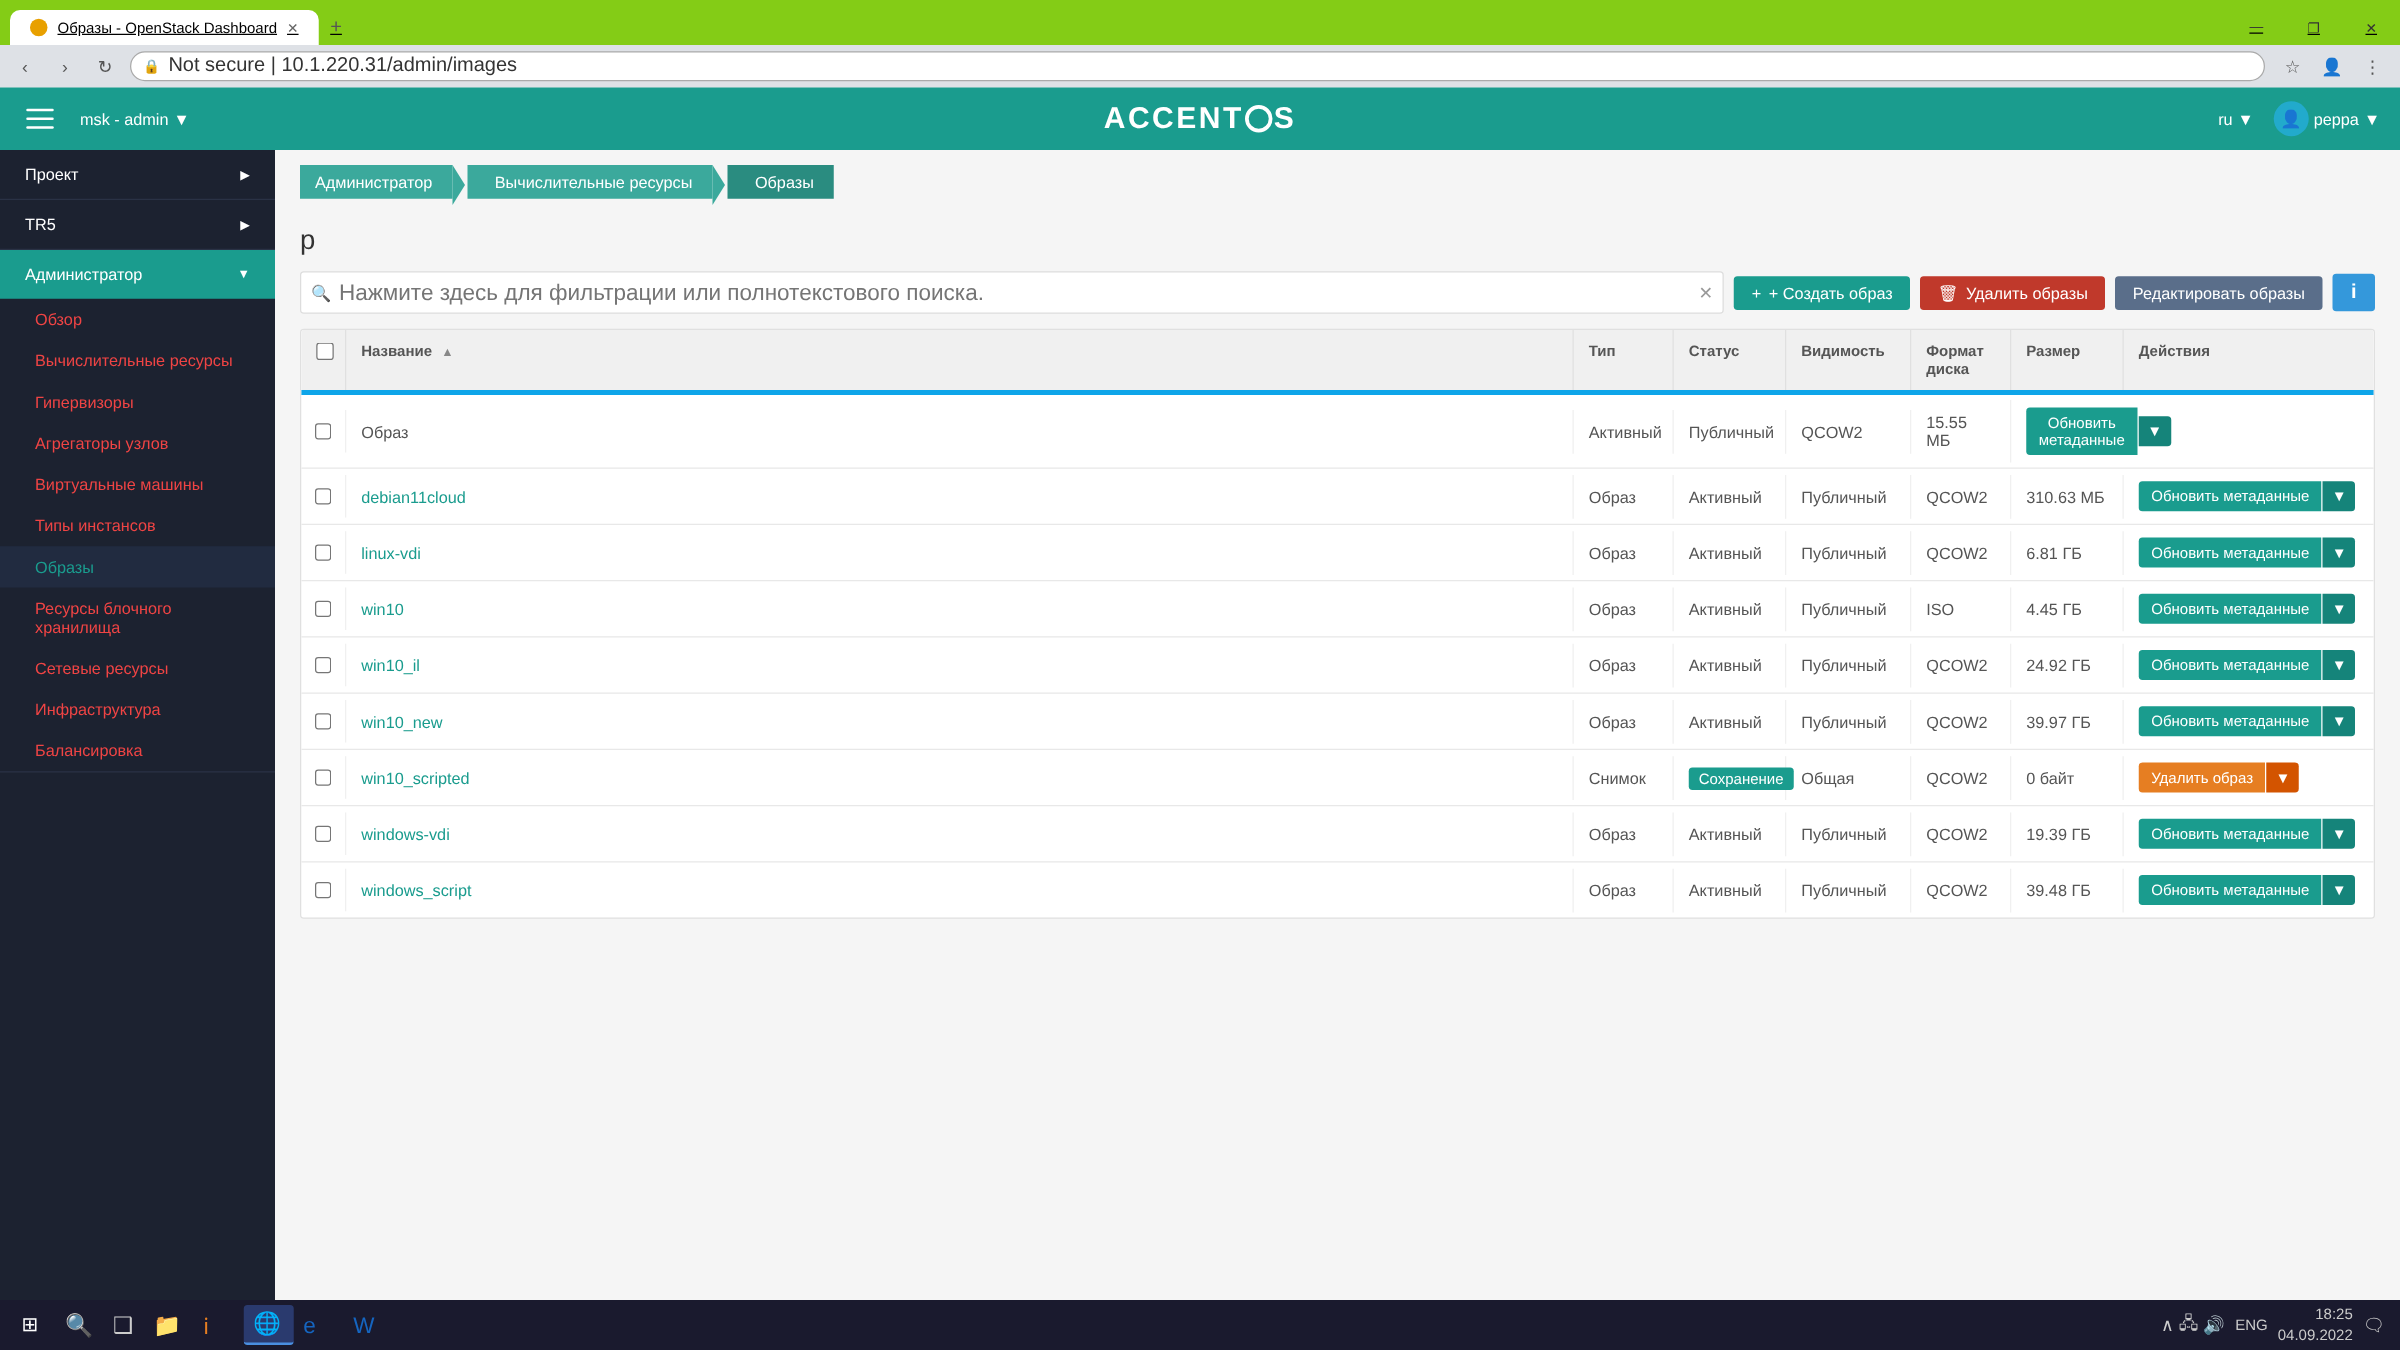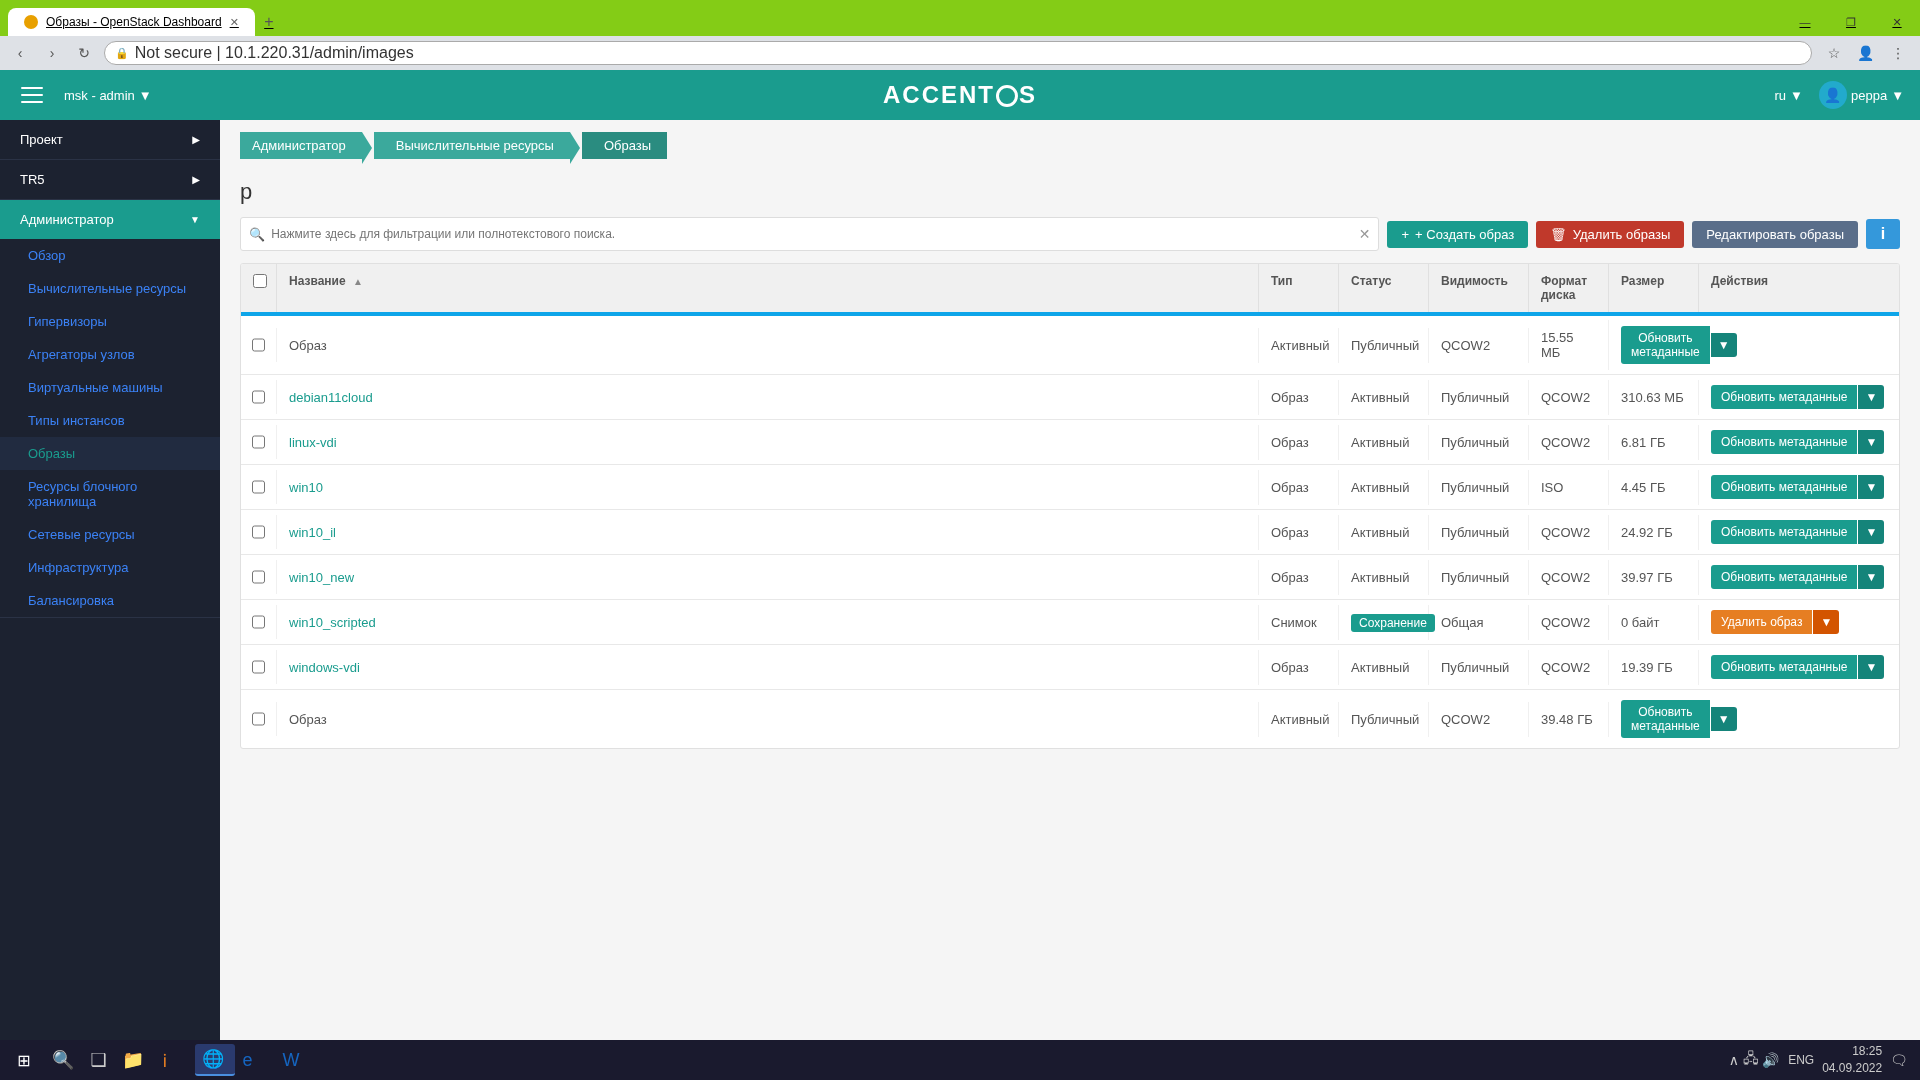--- a/index.html
+++ b/index.html
@@ -165,21 +165,21 @@
       display: flex;
       align-items: center;
       justify-content: space-between;
       font-size: 13px;
     }
     .sidebar-item.active { background: #1a9c8e; color: #fff; }
     .sidebar-item.section-header { color: #fff; font-size: 13px; padding: 12px 20px; }
     .sidebar-item .chevron { font-size: 10px; }
     .sidebar-sub-item {
       padding: 9px 20px 9px 28px;
-      color: #3b82f6;
+      color: #ef4444;
       cursor: pointer;
       font-size: 13px;
     }
     .sidebar-sub-item.active { color: #1a9c8e; background: #212b40; }
 
     
     .page-content {
       flex: 1;
       background: #f5f5f5;
       overflow-y: auto;
@@ -248,21 +248,21 @@
       background: #fff;
       border: 1px solid #ddd;
       border-radius: 3px;
       padding: 0 8px;
       height: 34px;
     }
     .search-box input {
       flex: 1;
       border: none;
       outline: none;
-      font-size: 12px;
+      font-size: 18px;
       color: #999;
     }
     .search-icon-wrap { color: #999; margin-right: 6px; }
     .search-clear { color: #999; cursor: pointer; font-size: 14px; margin-left: 4px; }
 
     .btn {
       padding: 6px 14px;
       border: none;
       border-radius: 3px;
       cursor: pointer;
@@ -765,20 +765,21 @@
               <button class="action-btn-main">Обновить метаданные</button>
               <button class="action-btn-dropdown">▼</button>
             </div>
           </div>
         </div>
 
         <div class="table-row">
           <div class="td checkbox-wrap">
               <input type="checkbox" style="">
             </div>
+          <div class="td name-cell">windows_script</div>
           <div class="td">Образ</div>
           <div class="td">Активный</div>
           <div class="td">Публичный</div>
           <div class="td">QCOW2</div>
           <div class="td">39.48 ГБ</div>
           <div class="td">
             <div class="action-btn-wrap">
               <button class="action-btn-main">Обновить метаданные</button>
               <button class="action-btn-dropdown">▼</button>
             </div>

